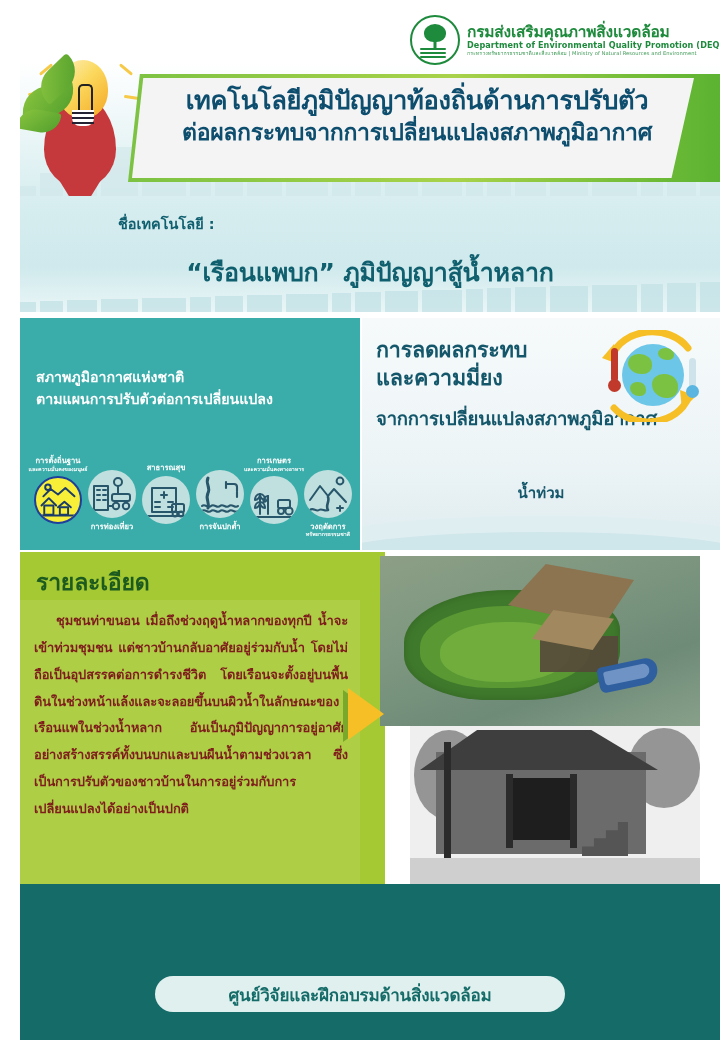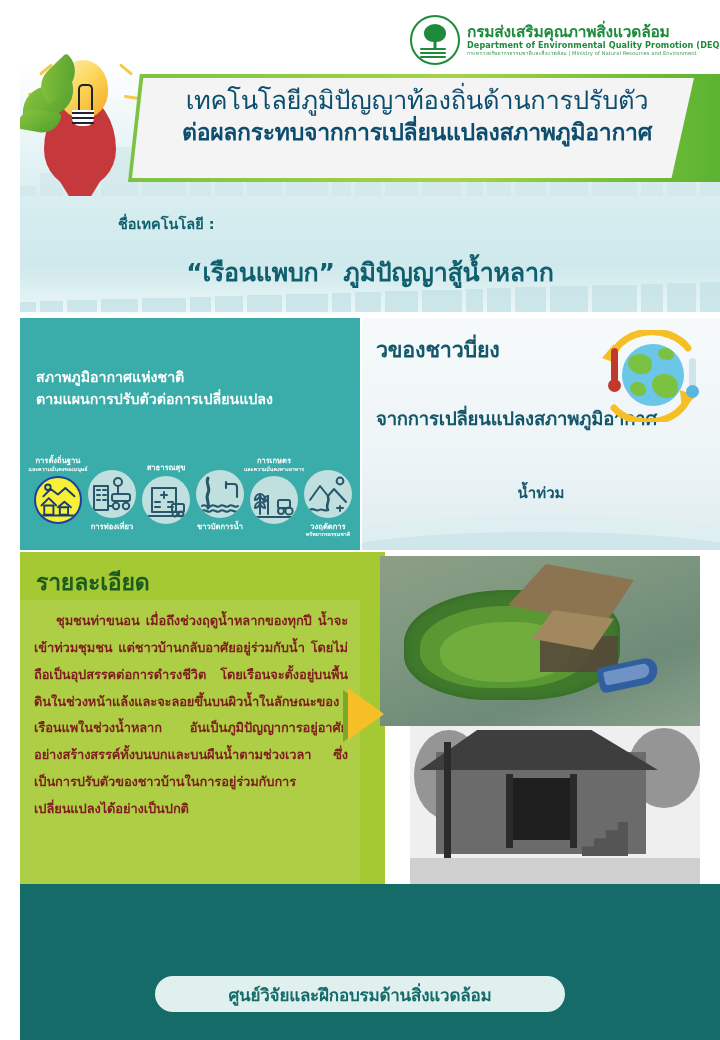--- a/index.html
+++ b/index.html
@@ -34,21 +34,21 @@
   .deqp-en{font-size:8.1px;font-weight:bold;color:#1d8a3c;letter-spacing:.1px;white-space:nowrap;margin-top:1px;}
   .deqp-min{font-size:5.2px;color:#3f9a57;letter-spacing:.05px;white-space:nowrap;margin-top:1.5px;}
 
   
   .ribbon{position:absolute;left:128px;top:74px;width:592px;height:108px;}
   .ribbon-green{position:absolute;inset:0;background:linear-gradient(90deg,#7cc242 0%,#a8d24a 55%,#5bb331 100%);
        clip-path:polygon(2% 0,100% 0,100% 100%,0 100%);}
   .ribbon-white{position:absolute;left:4px;top:4px;right:26px;bottom:4px;background:#f4f4f4;
        clip-path:polygon(2% 0,100% 0,96% 100%,0% 100%);}
   .ribbon-txt{position:absolute;left:20px;top:10px;right:34px;text-align:center;color:#0d4d6e;}
-  .rt1{font-size:25.5px;font-weight:normal;line-height:1.32;letter-spacing:-.3px;white-space:nowrap;}
+  .rt1{font-size:25.5px;font-weight:bold;line-height:1.32;letter-spacing:-.3px;white-space:nowrap;}
   .rt2{font-size:23px;font-weight:bold;line-height:1.3;letter-spacing:-.3px;white-space:nowrap;}
 
   
   .pinlogo{position:absolute;left:14px;top:52px;width:132px;height:150px;}
   .th-map{position:absolute;left:6px;top:18px;width:112px;height:128px;background:#d6e8ee;opacity:.85;
      clip-path:polygon(40% 0,62% 6%,70% 20%,62% 34%,68% 46%,60% 58%,62% 72%,54% 88%,46% 100%,38% 84%,40% 66%,32% 52%,30% 34%,24% 20%,30% 6%);}
   .pin{position:absolute;left:30px;top:44px;width:72px;height:92px;
        background:#c5383b;border-radius:50% 50% 50% 50%/58% 58% 42% 42%;}
   .pin::after{content:"";position:absolute;left:50%;bottom:-26px;transform:translateX(-50%);
        width:0;height:0;border-left:21px solid transparent;border-right:21px solid transparent;border-top:34px solid #c5383b;}
@@ -325,21 +325,21 @@
                 <g fill="none" stroke="#28566b" stroke-width="2.1" stroke-linecap="round" stroke-linejoin="round">
                   <path d="M12 8c-3 6 3 9 0 15s2 10 0 15" stroke-width="3"></path>
                   <path d="M30 14h8a3 3 0 013 3v4"></path>
                   <path d="M30 12v6"></path>
                   <path d="M41 22v5"></path>
                   <path d="M6 36c3-3 6 3 9 0s6 3 9 0 6 3 9 0 6 3 9 0"></path>
                   <path d="M6 41c3-3 6 3 9 0s6 3 9 0 6 3 9 0 6 3 9 0"></path>
                 </g>
               </svg></div>
           </div>
-          <div class="lab" style="top: 52px;"><span>ชาวบัดการน้ำ</span></div>
+          <div class="lab" style="top: 52px;"><span>การจันปกต้ำ</span></div>
         </div>
         <div class="sec top" style="left: 220px; top: 26px;">
           <div class="circ">
             <div class="ic"><svg viewBox="0 0 48 48">
                 <g fill="none" stroke="#28566b" stroke-width="2" stroke-linecap="round" stroke-linejoin="round">
                   <path d="M10 38V18"></path>
                   <path d="M10 18c-4 0-5 4-5 6 3 0 5-3 5-6zM10 18c4 0 5 4 5 6-3 0-5-3-5-6z"></path>
                   <path d="M10 26c-4 0-5 4-5 6 3 0 5-3 5-6zM10 26c4 0 5 4 5 6-3 0-5-3-5-6z"></path>
                   <path d="M18 38V20"></path>
                   <path d="M18 20c-3.5 0-4.5 4-4.5 6 2.8 0 4.5-3 4.5-6z"></path>
@@ -368,21 +368,22 @@
         </div>
       </div>
   </div>
 
   <div class="panelsR">
     <div class="pr-waves">
       <span style="bottom:-14px;background:#dfeef1;"></span>
       <span style="bottom:-30px;background:#cfe6ea;"></span>
     </div>
     <div class="pr-h1">
-      <div>วของชาวบี่ยง</div>
+      <div>การลดผลกระทบ</div>
+      <div>และความมี่ยง</div>
     </div>
     <div class="pr-h2">จากการเปลี่ยนแปลงสภาพภูมิอากาศ</div>
     <div class="pr-flood">น้ำท่วม</div>
 
     <div class="globe-wrap">
 
       <svg width="112" height="92" style="position:absolute;left:0;top:0">
         <path d="M20 26 A 42 34 0 0 1 96 18" fill="none" stroke="#f6bf26" stroke-width="7" stroke-linecap="round"></path>
         <polygon points="22,14 10,28 26,34" fill="#f6bf26"></polygon>
         <path d="M96 68 A 42 34 0 0 1 22 78" fill="none" stroke="#f6bf26" stroke-width="7" stroke-linecap="round"></path>

